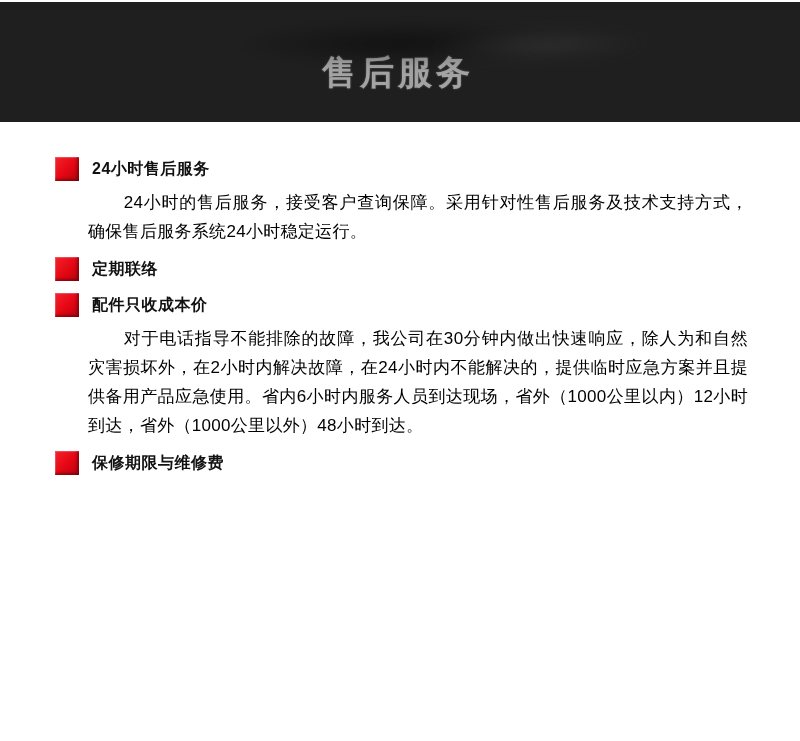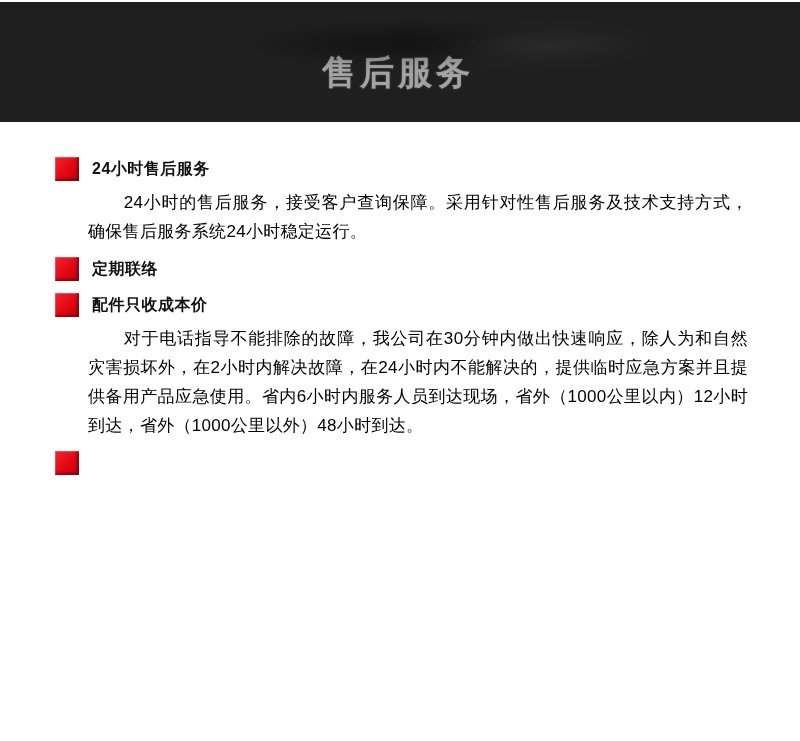--- a/index.html
+++ b/index.html
@@ -118,17 +118,18 @@
       <div class="heading-row">
         <span class="bullet"></span>
         <h3>配件只收成本价</h3>
       </div>
       <p>对于电话指导不能排除的故障，我公司在30分钟内做出快速响应，除人为和自然灾害损坏外，在2小时内解决故障，在24小时内不能解决的，提供临时应急方案并且提供备用产品应急使用。省内6小时内服务人员到达现场，省外（1000公里以内）12小时到达，省外（1000公里以外）48小时到达。</p>
     </div>
 
     <div class="section">
       <div class="heading-row">
         <span class="bullet"></span>
+        <h3>保修期限与维修费</h3>
       </div>
     </div>
 
   </div>
 </div>
 
 </body></html>

